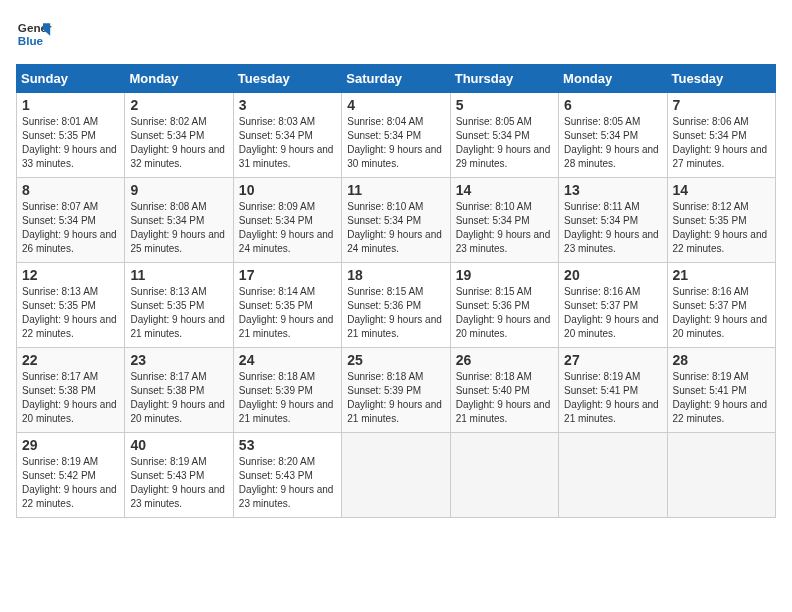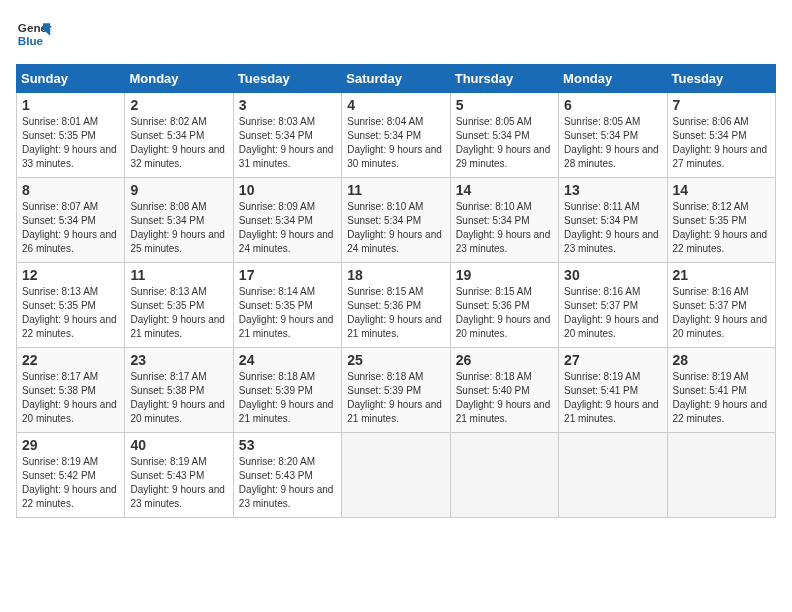--- a/index.html
+++ b/index.html
@@ -125,21 +125,21 @@
         <td><span class="day-num">14</span><span class="cell-text">Sunrise: 8:10 AM<br>Sunset: 5:34 PM<br>Daylight: 9 hours and 23 minutes.</span></td>
         <td><span class="day-num">13</span><span class="cell-text">Sunrise: 8:11 AM<br>Sunset: 5:34 PM<br>Daylight: 9 hours and 23 minutes.</span></td>
         <td><span class="day-num">14</span><span class="cell-text">Sunrise: 8:12 AM<br>Sunset: 5:35 PM<br>Daylight: 9 hours and 22 minutes.</span></td>
       </tr>
       <tr>
         <td><span class="day-num">12</span><span class="cell-text">Sunrise: 8:13 AM<br>Sunset: 5:35 PM<br>Daylight: 9 hours and 22 minutes.</span></td>
         <td><span class="day-num">11</span><span class="cell-text">Sunrise: 8:13 AM<br>Sunset: 5:35 PM<br>Daylight: 9 hours and 21 minutes.</span></td>
         <td><span class="day-num">17</span><span class="cell-text">Sunrise: 8:14 AM<br>Sunset: 5:35 PM<br>Daylight: 9 hours and 21 minutes.</span></td>
         <td><span class="day-num">18</span><span class="cell-text">Sunrise: 8:15 AM<br>Sunset: 5:36 PM<br>Daylight: 9 hours and 21 minutes.</span></td>
         <td><span class="day-num">19</span><span class="cell-text">Sunrise: 8:15 AM<br>Sunset: 5:36 PM<br>Daylight: 9 hours and 20 minutes.</span></td>
-        <td><span class="day-num">30</span><span class="cell-text">Sunrise: 8:16 AM<br>Sunset: 5:37 PM<br>Daylight: 9 hours and 20 minutes.</span></td>
+        <td><span class="day-num">20</span><span class="cell-text">Sunrise: 8:16 AM<br>Sunset: 5:37 PM<br>Daylight: 9 hours and 20 minutes.</span></td>
         <td><span class="day-num">21</span><span class="cell-text">Sunrise: 8:16 AM<br>Sunset: 5:37 PM<br>Daylight: 9 hours and 20 minutes.</span></td>
       </tr>
       <tr>
         <td><span class="day-num">22</span><span class="cell-text">Sunrise: 8:17 AM<br>Sunset: 5:38 PM<br>Daylight: 9 hours and 20 minutes.</span></td>
         <td><span class="day-num">23</span><span class="cell-text">Sunrise: 8:17 AM<br>Sunset: 5:38 PM<br>Daylight: 9 hours and 20 minutes.</span></td>
         <td><span class="day-num">24</span><span class="cell-text">Sunrise: 8:18 AM<br>Sunset: 5:39 PM<br>Daylight: 9 hours and 21 minutes.</span></td>
         <td><span class="day-num">25</span><span class="cell-text">Sunrise: 8:18 AM<br>Sunset: 5:39 PM<br>Daylight: 9 hours and 21 minutes.</span></td>
         <td><span class="day-num">26</span><span class="cell-text">Sunrise: 8:18 AM<br>Sunset: 5:40 PM<br>Daylight: 9 hours and 21 minutes.</span></td>
         <td><span class="day-num">27</span><span class="cell-text">Sunrise: 8:19 AM<br>Sunset: 5:41 PM<br>Daylight: 9 hours and 21 minutes.</span></td>
         <td><span class="day-num">28</span><span class="cell-text">Sunrise: 8:19 AM<br>Sunset: 5:41 PM<br>Daylight: 9 hours and 22 minutes.</span></td>

